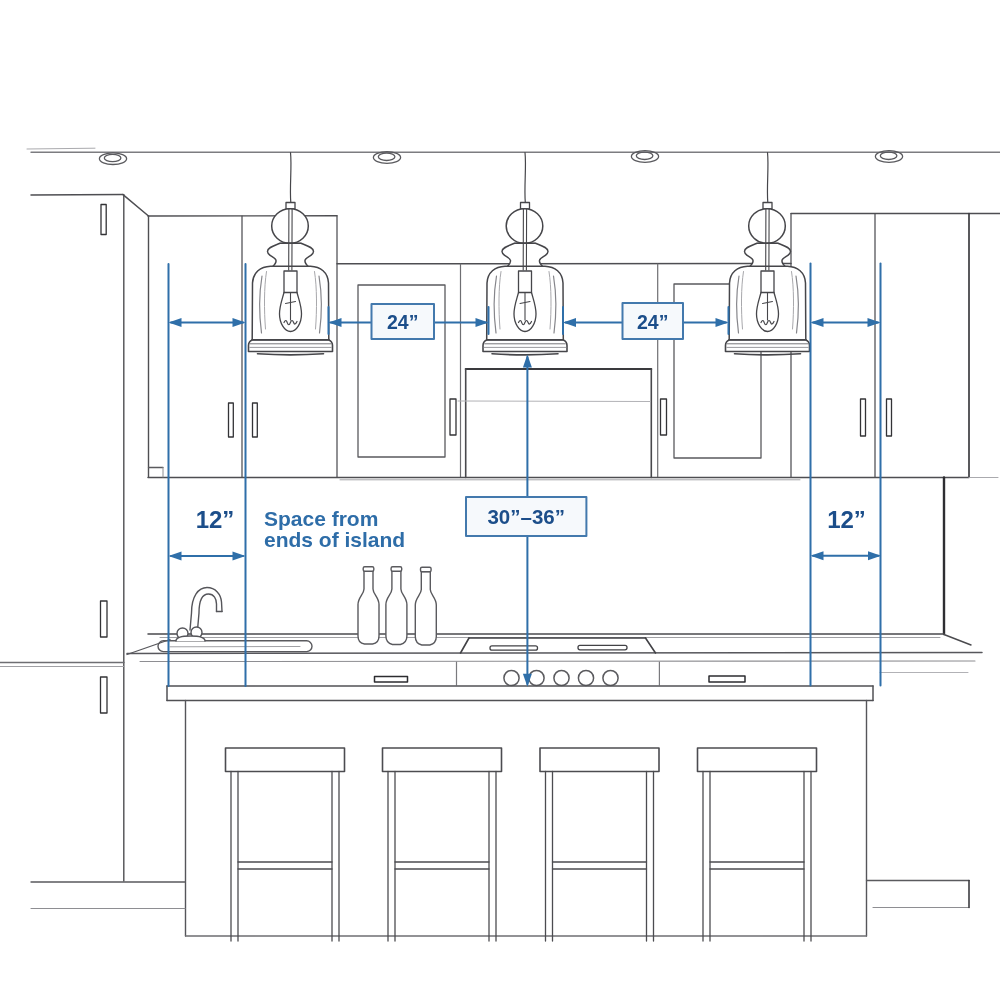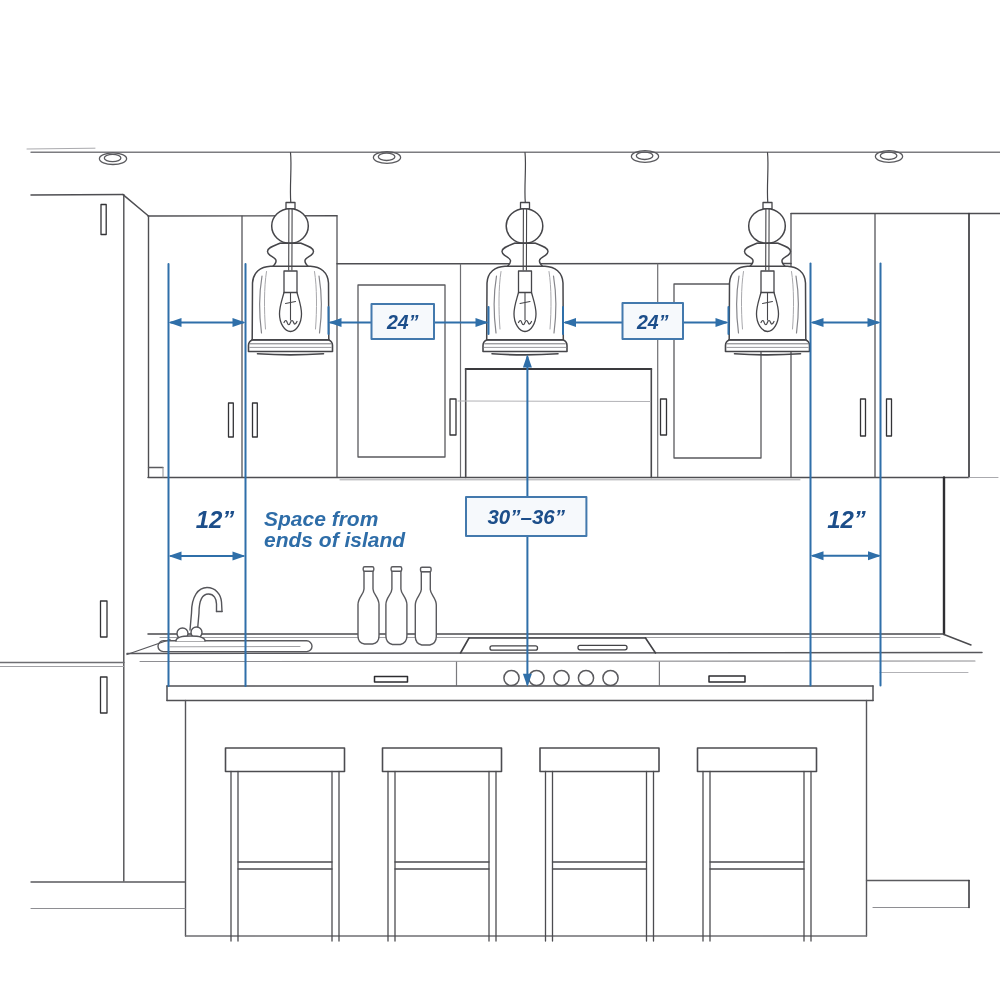--- a/index.html
+++ b/index.html
@@ -1,17 +1,17 @@
 <!DOCTYPE html>
 <html><head>
 <meta charset="utf-8">
 <style>
 html,body{margin:0;padding:0;background:#ffffff;}
 #stage{position:relative;width:1000px;height:1000px;background:#ffffff;overflow:hidden;
-font-family:"Liberation Sans", sans-serif;font-style:italic;}
+font-family:"Liberation Sans", sans-serif;}
 svg{position:absolute;left:0;top:0;}
 </style>
 </head>
 <body>
 <div id="stage">
 <svg width="1000" height="1000" viewBox="0 0 1000 1000" fill="none" stroke-linecap="round" stroke-linejoin="round">
 
 <g stroke="#7c7c80" stroke-width="1.4">
   <line x1="31" y1="152.3" x2="1000" y2="152.3"></line>
   <line x1="27" y1="149" x2="95" y2="148.2" stroke="#aaaaae" stroke-width="1"></line>

